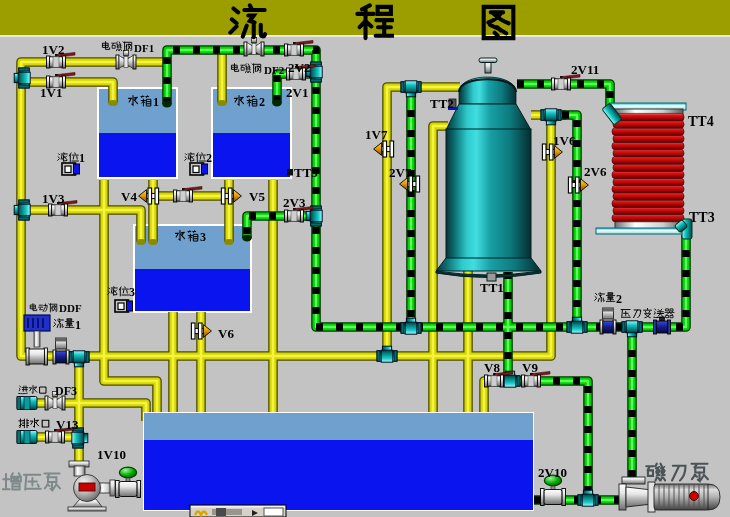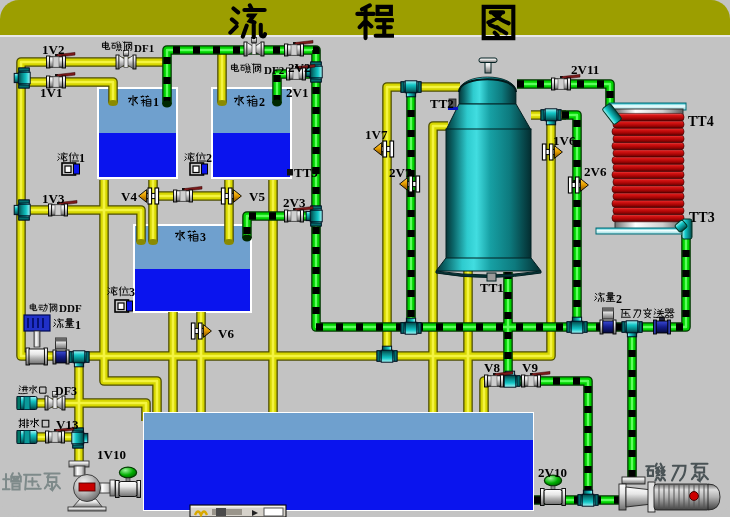--- a/index.html
+++ b/index.html
@@ -1,15 +1,15 @@
 <!DOCTYPE html>
 <html><head><meta charset="utf-8">
 <style>
 html,body{margin:0;padding:0;background:#c3c3c3;}
-#scr{position:relative;width:730px;height:517px;overflow:hidden;border-radius:19px;}
+#scr{position:relative;width:730px;height:517px;overflow:hidden;}
 svg{display:block;}
 .po{stroke:#4e4e00;stroke-width:9.6}
 .pf{stroke:#d6d600;stroke-width:7}
 .ph{stroke:#f4f440;stroke-width:2.6}
 .go{stroke:#003a00;stroke-width:9.6}
 .gf{stroke:#00d200;stroke-width:7}
 .gh2{stroke:#5cff5c;stroke-width:2.4}
 .gd{stroke:#000;stroke-width:7.4;stroke-dasharray:7 13}
 .np{fill:none;stroke-linejoin:round}
 text{font-family:"Liberation Serif",serif;font-weight:bold;fill:#000}

